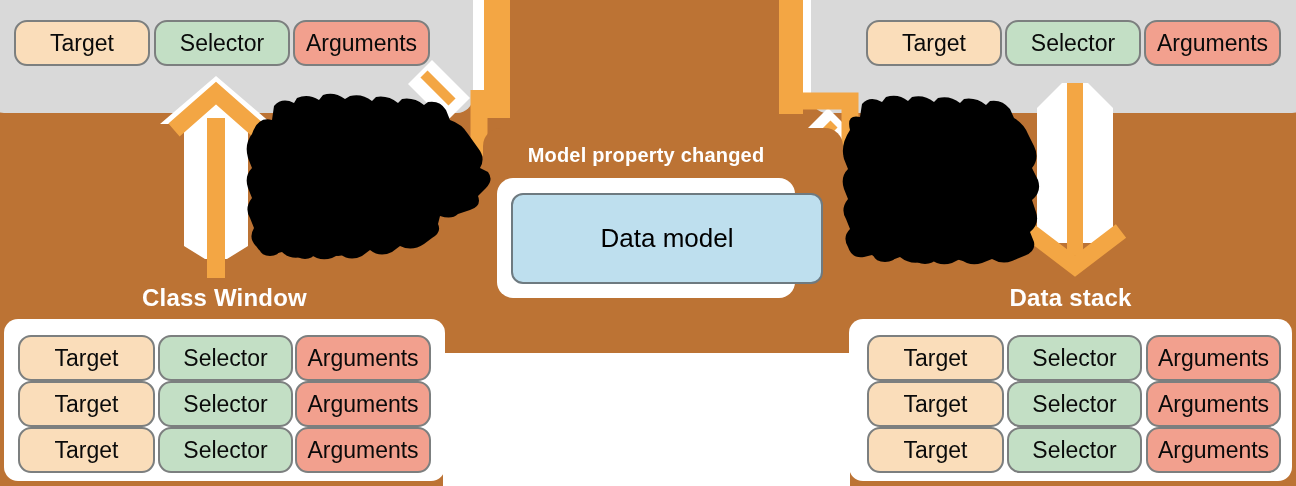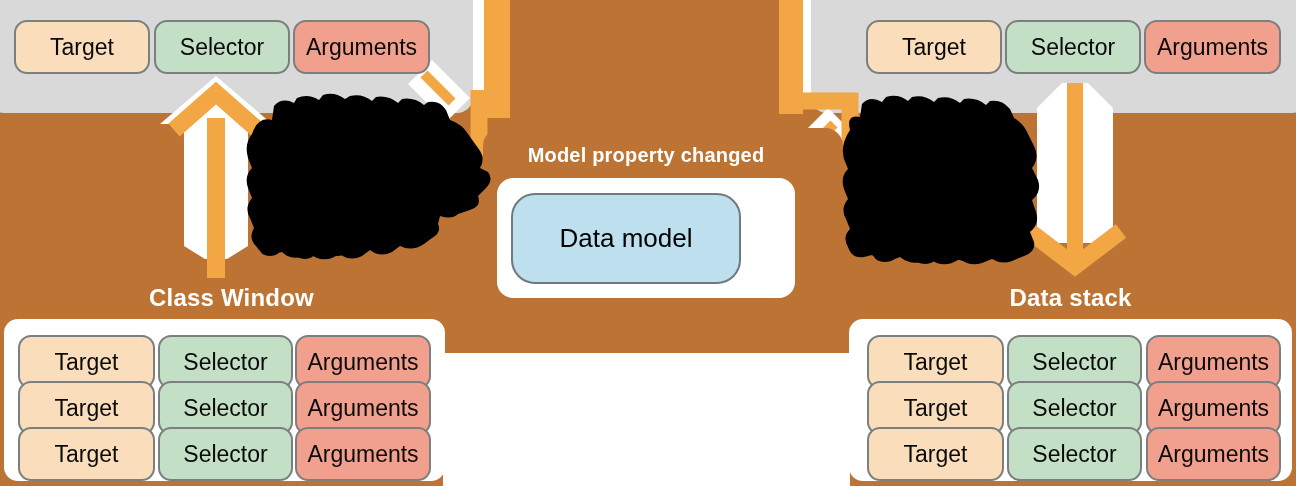--- a/index.html
+++ b/index.html
@@ -23,27 +23,27 @@
   .bg-white-center{left:443px;top:353px;width:407px;height:133px;background:#ffffff;}
   .gray-panel{background:var(--panel-gray);}
   .gray-panel.left{left:-12px;top:-12px;width:485px;height:125px;border-radius:0 0 16px 16px;}
   .gray-panel.right{left:811px;top:-12px;width:497px;height:125px;border-radius:0 0 16px 16px;}
   .brown-card{left:483px;top:128px;width:360px;height:182px;background:var(--background-brown);border-radius:18px 18px 0 0;}
   .white-panel{background:#ffffff;border-radius:14px;}
   .white-panel.center{left:497px;top:178px;width:298px;height:120px;border-radius:16px;}
   .white-panel.bottom-left{left:4px;top:319px;width:441px;height:162px;}
   .white-panel.bottom-right{left:849px;top:319px;width:443px;height:162px;}
   .blue-box{
-    left:511px;top:193px;width:230px;height:91px;background:var(--data-model-blue);
-    border:2px solid #6e7a80;border-radius:24px;box-sizing:border-box;
+    left:511px;top:193px;width:312px;height:91px;background:var(--data-model-blue);
+    border:2px solid #6e7a80;border-radius:12px;box-sizing:border-box;
     display:flex;align-items:center;justify-content:center;
     font-size:26px;color:#000;
   }
   .pill{
-    height:54px;border:2px solid var(--pill-border);border-radius:13px;box-sizing:border-box;
+    height:46px;border:2px solid var(--pill-border);border-radius:13px;box-sizing:border-box;
     display:flex;align-items:center;justify-content:center;
     font-size:23px;color:#0a0a0a;
   }
   .pill.target{background:var(--pill-target);}
   .pill.selector{background:var(--pill-selector);}
   .pill.arguments{background:var(--pill-arguments);}
   .diagram-label{
     color:#ffffff;font-weight:bold;font-size:24px;text-align:center;
     letter-spacing:0.2px;
   }
@@ -103,21 +103,21 @@
   </div>
 
   <div class="abs pill target" style="left:14px;top:20px;width:136px;">Target</div>
   <div class="abs pill selector" style="left:154px;top:20px;width:136px;">Selector</div>
   <div class="abs pill arguments" style="left:293px;top:20px;width:137px;">Arguments</div>
 
   <div class="abs pill target" style="left:866px;top:20px;width:136px;">Target</div>
   <div class="abs pill selector" style="left:1005px;top:20px;width:136px;">Selector</div>
   <div class="abs pill arguments" style="left:1144px;top:20px;width:137px;">Arguments</div>
 
-  <div class="abs diagram-label" style="left:11px;top:284px;width:441px;">Class Window</div>
+  <div class="abs diagram-label" style="left:4px;top:284px;width:441px;">Class Window</div>
   <div class="abs white-panel bottom-left"></div>
 
   <div class="abs pill target" style="left:18px;top:335px;width:137px;">Target</div>
   <div class="abs pill selector" style="left:158px;top:335px;width:135px;">Selector</div>
   <div class="abs pill arguments" style="left:295px;top:335px;width:136px;">Arguments</div>
 
   <div class="abs pill target" style="left:18px;top:381px;width:137px;">Target</div>
   <div class="abs pill selector" style="left:158px;top:381px;width:135px;">Selector</div>
   <div class="abs pill arguments" style="left:295px;top:381px;width:136px;">Arguments</div>
 

